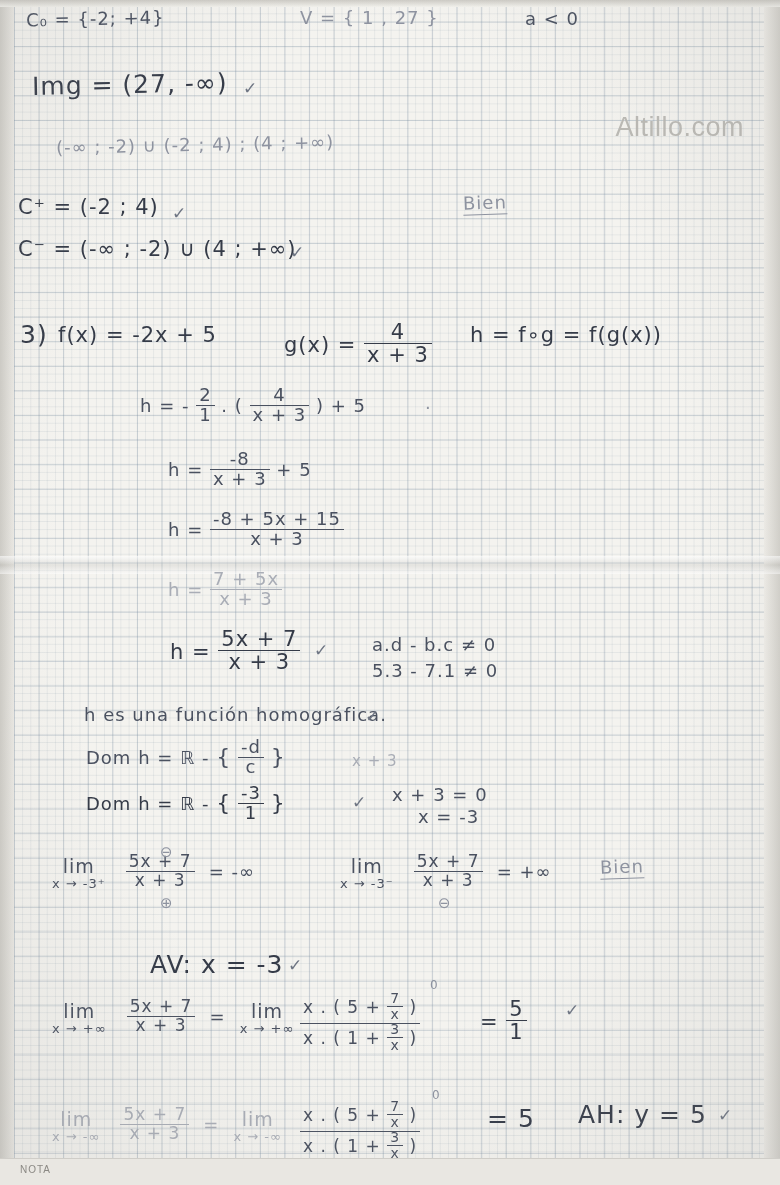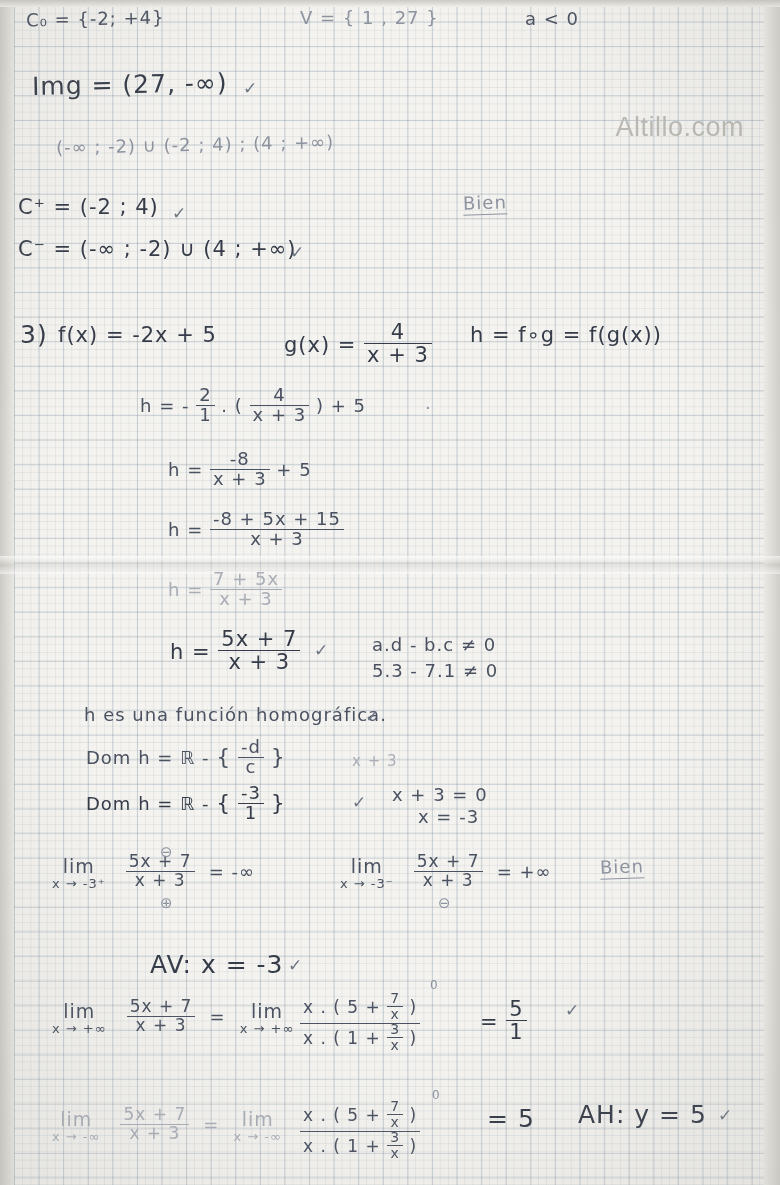--- a/index.html
+++ b/index.html
@@ -385,14 +385,17 @@
   <div class="hw ink-light" style="left:432px; top:1088px; font-size:12px;">0</div>
 
   <div class="hw sz-xl ink-dark" style="left:487px; top:1104px;">= 5</div>
 
   <div class="hw sz-xl ink-dark" style="left:578px; top:1100px;">AH:  y = 5</div>
   <div class="hw check" style="left:718px; top:1105px;">✓</div>
 
   <div id="watermark">Altillo.com</div>
   <div id="vignette"></div>
 
+  <div id="bottom-bar">
+    <div id="nota-label">NOTA</div>
+  </div>
 
 </div>
 
 </body></html>

